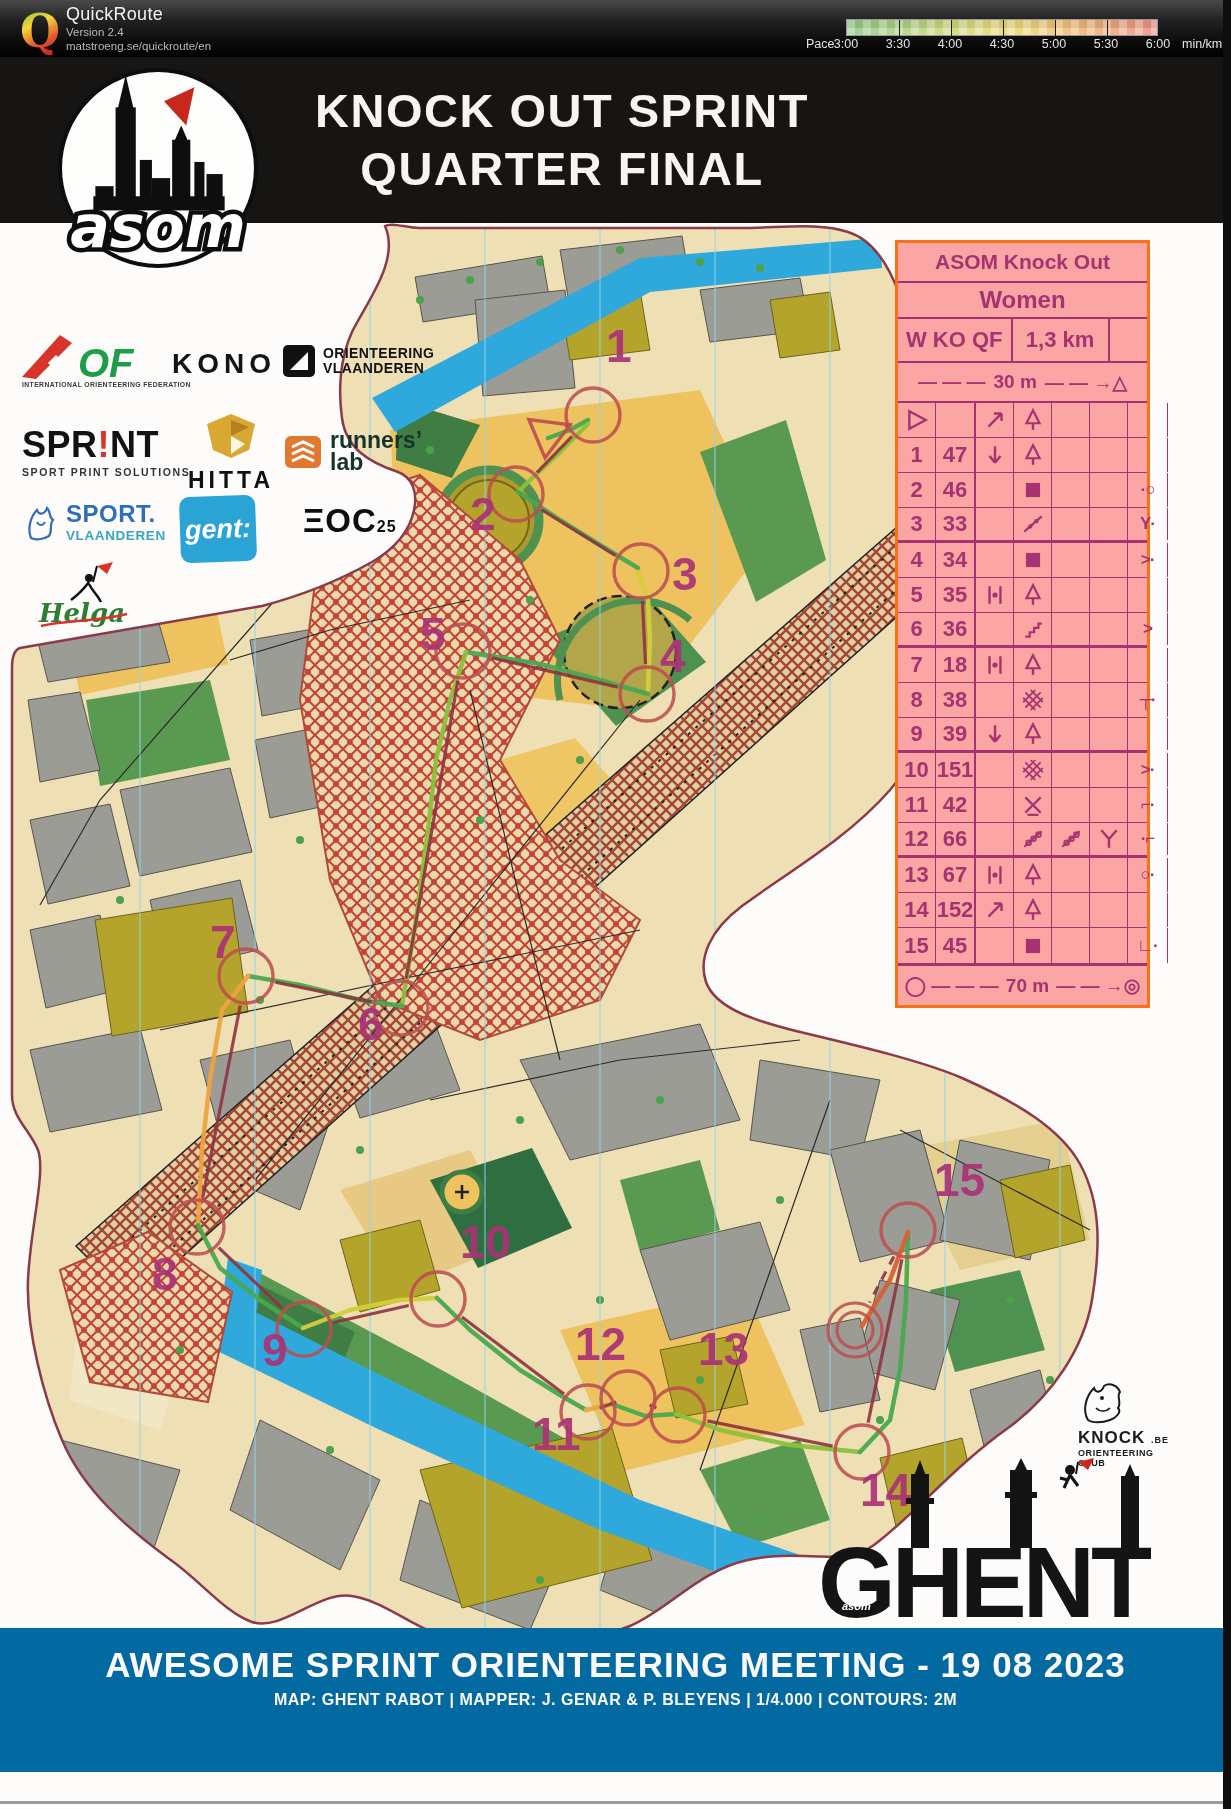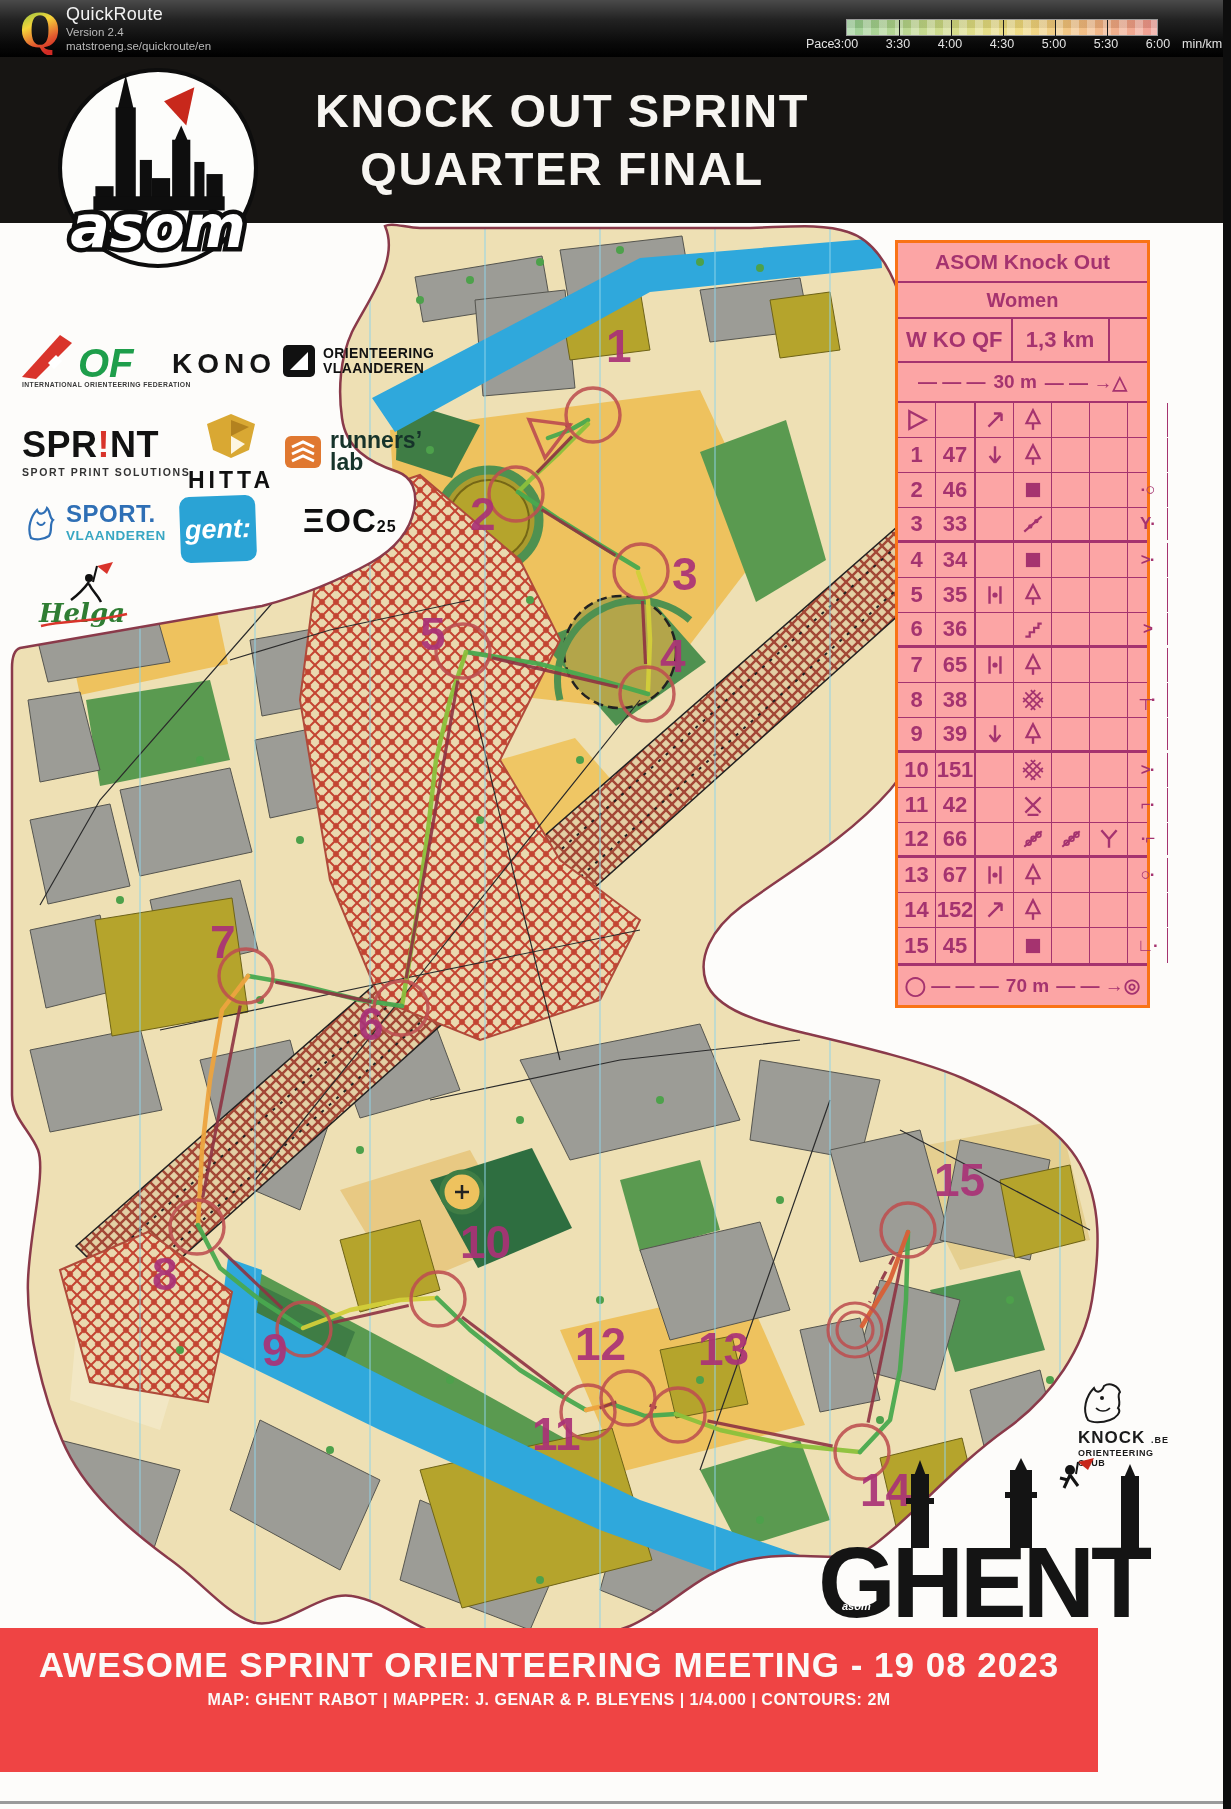--- a/index.html
+++ b/index.html
@@ -59,21 +59,21 @@
   #eoc { font-size:33px; font-weight:900; color:#0e0e0e; letter-spacing:1px;}
   #eoc span.small25 { font-size:16px; font-weight:900; }
   
   #card {
     position:absolute; left:895px; top:240px; width:255px; z-index:20;
     background:#fca5a5; border:3px solid #f97316; color:#a5336f;
   }
   .chead { border-bottom:2.5px solid #a5336f; display:flex; align-items:center; justify-content:center;
            font-weight:bold; }
   #card-title { height:40px; font-size:21px; }
-  #card-class { height:36px; font-size:20px; }
+  #card-class { height:36px; font-size:24px; }
   #card-course { height:44px; font-size:22px; padding:0; }
   #card-course .cc { display:flex; align-items:center; justify-content:center; height:100%; }
   #card-course .cc1 { width:46%; border-right:2.5px solid #a5336f; }
   #card-course .cc2 { width:39%; border-right:2.5px solid #a5336f; }
   #card-course .cc3 { width:15%; }
   #card-dist { height:40px; font-size:19px; gap:8px; }
   .crow { display:grid; grid-template-columns:38px 40px 38px 38px 38px 38px 40px 24px; height:35px;
           border-bottom:1.5px solid #a5336f; }
   .crow.thick { border-bottom:3px solid #a5336f; }
   .crow:last-of-type { border-bottom:none; }
@@ -81,21 +81,21 @@
            font-size:22px; font-weight:bold; overflow:hidden; }
   .ccell:nth-child(2) { border-right:2.5px solid #a5336f; }
   .ccell:last-child { border-right:none; }
   .ccell.gcol { font-size:17px; letter-spacing:-1px; }
   svg.sym { width:24px; height:24px; }
   #card-finish { height:42px; font-size:19px; font-weight:bold; display:flex; align-items:center;
                  justify-content:center; gap:7px; border-top:3px solid #a5336f;}
   
   #mapsvg { position:absolute; left:0; top:0; z-index:3; }
   
-  #botbar { position:absolute; left:0; top:1628px; width:1098px; height:144px; background:#ef4444; z-index:30;
+  #botbar { position:absolute; left:0; top:1628px; width:1231px; height:144px; background:#0369a1; z-index:30;
             text-align:center; color:#fbfaf8; }
   #bot1 { margin-top:17px; font-size:35px; font-weight:900; letter-spacing:1px; }
   #bot2 { margin-top:6px; font-size:16px; font-weight:bold; letter-spacing:.5px; }
   #botedge { position:absolute; left:0; top:1801px; width:1231px; height:3px; background:#9a9a9a; z-index:31;}
   #rightedge { position:absolute; right:0; top:0; width:8px; height:1809px; background:#0d0d0d; z-index:50;}
   
   #ghent { position:absolute; left:818px; top:1532px; z-index:29; color:#141414;
            font-size:100px; font-weight:900; letter-spacing:-4px; line-height:1; }
   #ghent-asom { position:absolute; left:842px; top:1600px; z-index:31; color:#fff; font-size:11px;
                 font-style:italic; font-weight:bold; }
@@ -614,21 +614,21 @@
               <path d="M4,18 L8,18 L8,14 L12,14 L12,10 L16,10 L16,6 L19,6" fill="none" stroke="#a5336f" stroke-width="2"></path>
             </svg>
           </div>
           <div class="ccell"></div>
           <div class="ccell"></div>
           <div class="ccell gcol">&gt;</div>
           <div class="ccell"></div>
         </div>
         <div class="crow">
           <div class="ccell">7</div>
-          <div class="ccell">65</div>
+          <div class="ccell">18</div>
           <div class="ccell">
             <svg class="sym" viewBox="0 0 22 22">
               <path d="M6,3 L6,19 M16,3 L16,19" stroke="#a5336f" stroke-width="2.2"></path>
               <circle cx="11" cy="11" r="2.4" fill="#a5336f"></circle>
             </svg>
           </div>
           <div class="ccell">
             <svg class="sym" viewBox="0 0 22 22">
               <polygon points="11,2 17,14 5,14" fill="none" stroke="#a5336f" stroke-width="2"></polygon>
               <line x1="11" y1="14" x2="11" y2="20" stroke="#a5336f" stroke-width="2.2"></line>

